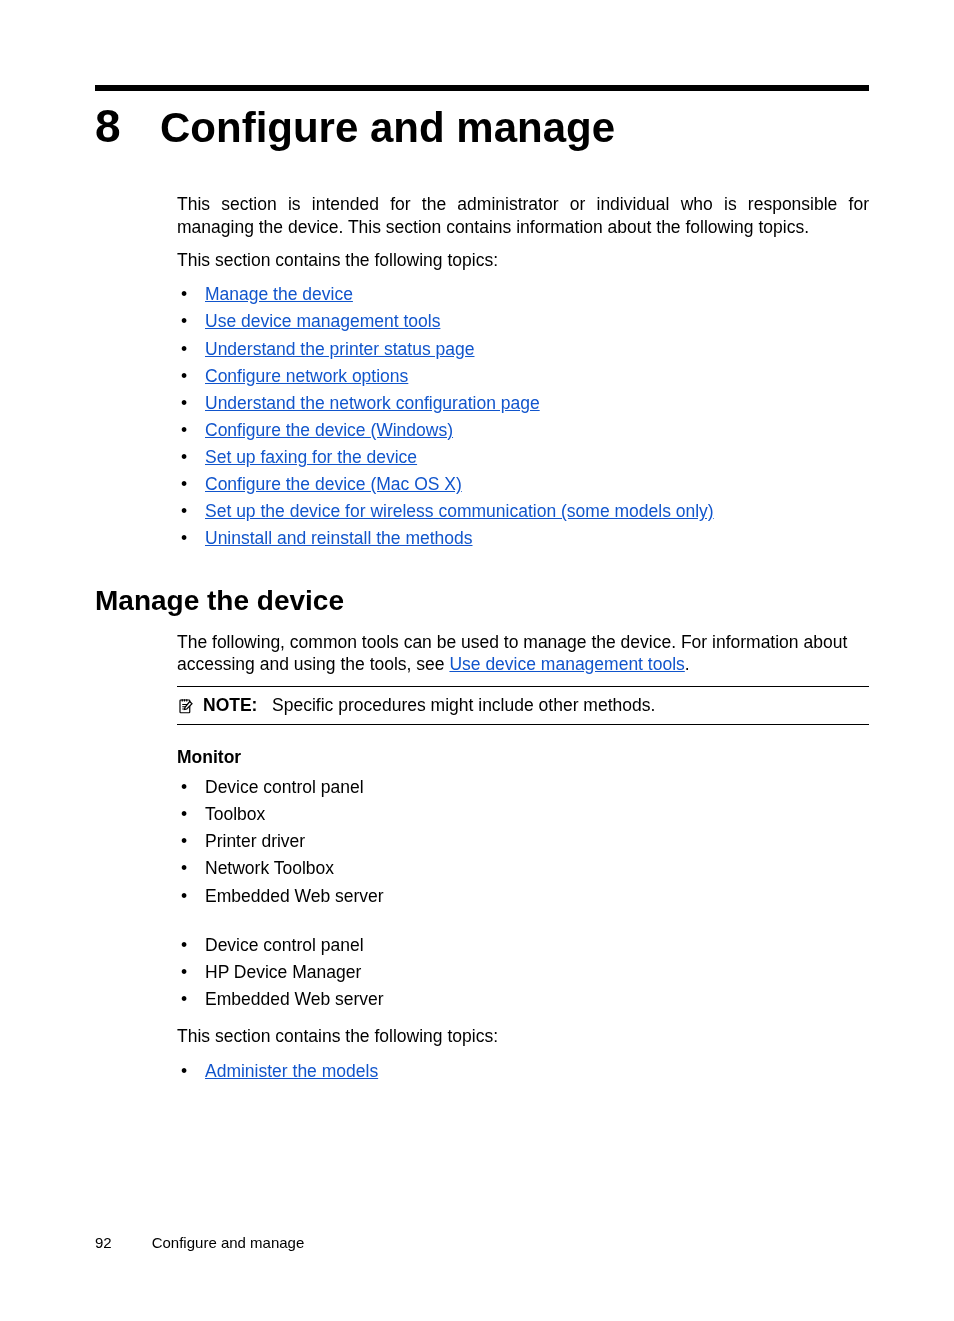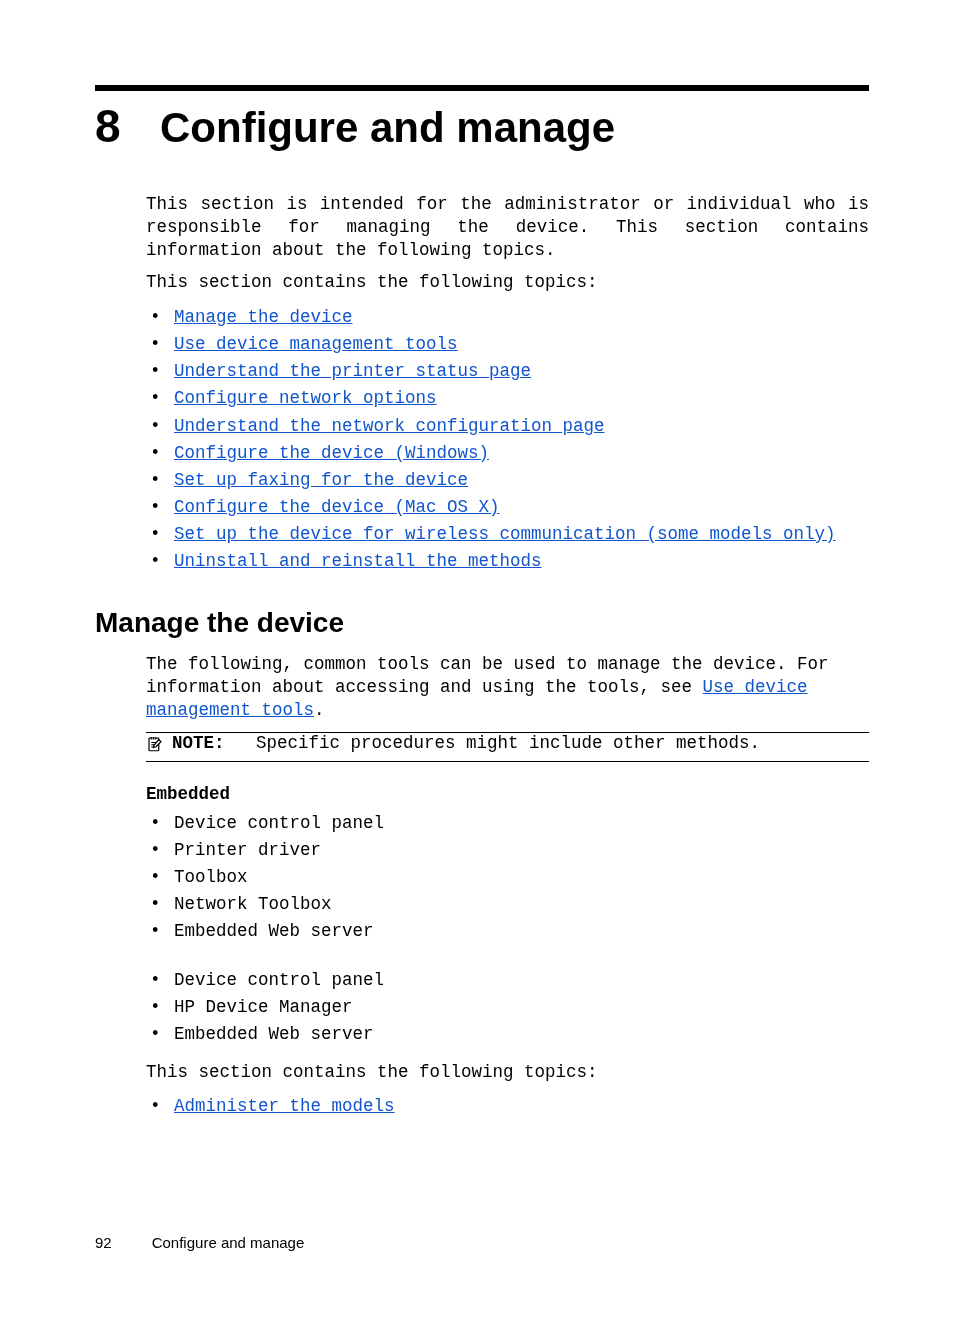--- a/index.html
+++ b/index.html
@@ -2,31 +2,31 @@
 <html><head>
 <meta charset="utf-8">
 <style>
   * { box-sizing: border-box; margin: 0; padding: 0; }
   html, body { width: 954px; height: 1321px; background: #fff; font-family: Arial, Helvetica, sans-serif; color: #000; }
   .page { width: 954px; height: 1321px; position: relative; padding: 85px 85px 0 95px; }
   .rule-top { border-top: 6px solid #000; margin-bottom: 8px; }
   .chapter-row { display: flex; align-items: baseline; margin-bottom: 40px; }
   .chapter-num { font-size: 46px; font-weight: bold; width: 65px; }
   .chapter-title { font-size: 42px; font-weight: bold; }
-  .body-indent { margin-left: 51px; font-family: Liberation Mono, monospace; }
+  .body-indent { margin-left: 82px; }
   .para { font-size: 17.5px; line-height: 1.3; margin-bottom: 10px; }
   .justify { text-align: justify; }
   .bullet-list { list-style: none; margin-bottom: 32px; }
   .bullet-list.tight { margin-bottom: 12px; }
   .bullet-list li { position: relative; padding-left: 28px; font-size: 17.5px; line-height: 1.55; }
   .bullet-list li::before { content: "•"; position: absolute; left: 4px; top: 0; }
   .link { color: #1155cc; text-decoration: underline; }
   .h2 { font-size: 28px; font-weight: bold; margin-bottom: 14px; }
   .section-topics { margin-top: 6px; margin-bottom: 10px; }
-  .note-box { border-top: 1px solid #000; border-bottom: 1px solid #000; padding: 0 0 8px 0; margin-bottom: 22px; display: flex; align-items: flex-start; gap: 8px; }
+  .note-box { border-top: 1px solid #000; border-bottom: 1px solid #000; padding: 8px 0 8px 0; margin-bottom: 22px; display: flex; align-items: flex-start; gap: 8px; }
   .note-icon { width: 18px; height: 18px; flex: 0 0 auto; margin-top: 2px; }
   .note-text { font-size: 17.5px; }
   .note-label { font-weight: bold; }
   .subhead { font-size: 17.5px; font-weight: bold; margin-bottom: 6px; }
   .footer { position: absolute; bottom: 70px; left: 95px; right: 85px; font-size: 15px; display: flex; gap: 40px; }
   .footer .pg { }
   .footer .ft { }
 </style>
 </head>
 <body>
@@ -68,25 +68,25 @@
         <path d="M7 3v3M10 3v3M13 3v3"></path>
         <path d="M7 10h7M7 13h7M7 16h5"></path>
         <path d="M17 6l3 3-7 7-3 .7.7-3 6.3-7.7z" fill="#fff"></path>
       </svg>
       <div class="note-text">
         <span class="note-label">NOTE:</span>
         &nbsp;&nbsp;<span>Specific procedures might include other methods.</span>
       </div>
     </div>
 
-    <div class="subhead">Embedded</div>
+    <div class="subhead">Monitor</div>
     <ul class="bullet-list tight" style="margin-bottom:22px;">
       <li>Device control panel</li>
+      <li>Toolbox</li>
       <li>Printer driver</li>
-      <li>Toolbox</li>
       <li>Network Toolbox</li>
       <li>Embedded Web server</li>
     </ul>
 
     <ul class="bullet-list tight">
       <li>Device control panel</li>
       <li>HP Device Manager</li>
       <li>Embedded Web server</li>
     </ul>
 

